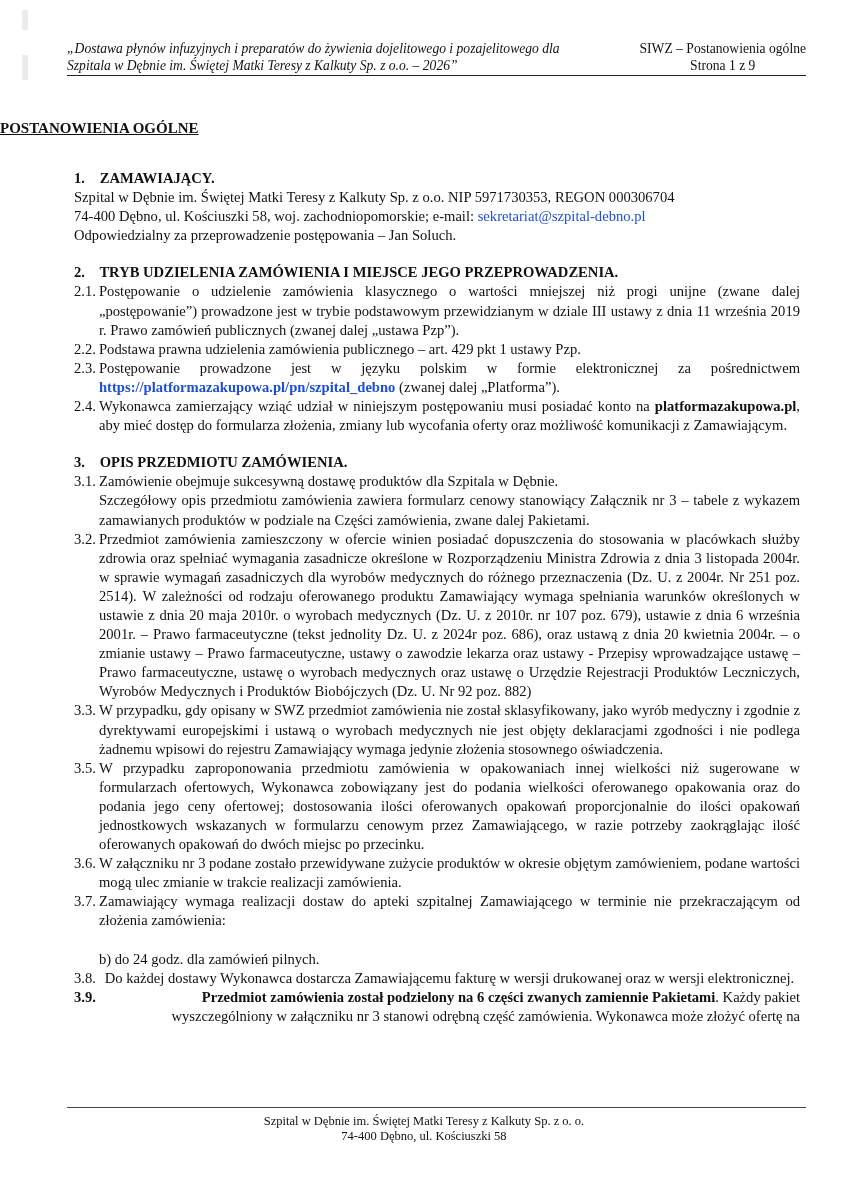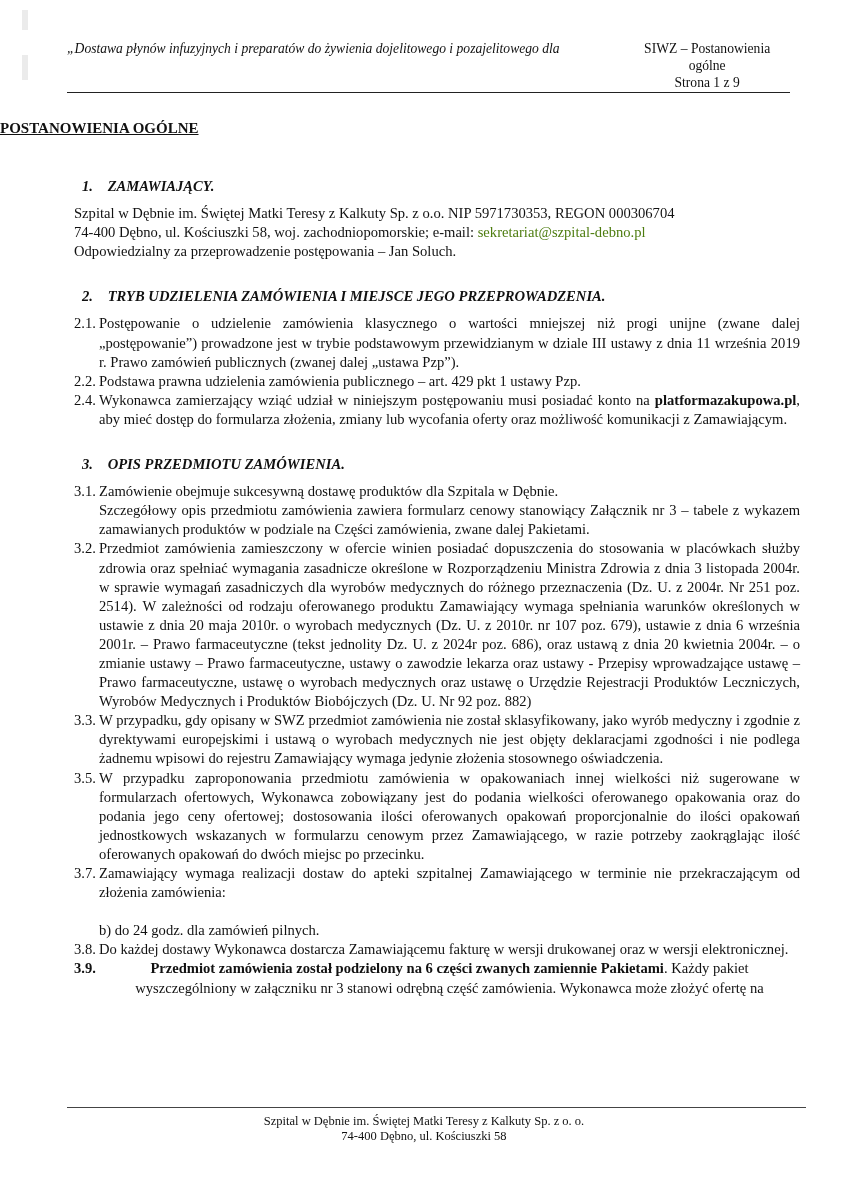--- a/index.html
+++ b/index.html
@@ -1,58 +1,59 @@
 <!DOCTYPE html>
 <html><head>
   <meta charset="utf-8">
   <style>
     html, body { margin: 0; padding: 0; background: #ffffff; }
     body {
       width: 848px; height: 1200px; position: relative; overflow: hidden;
       font-family: "Liberation Serif", serif; color: #111; font-size: 14.6px;
     }
     .header {
-      position: absolute; left: 67px; right: 58px; top: 40px;
+      position: absolute; left: 67px; right: 42px; top: 40px;
       border-bottom: 1.3px solid #222; padding-bottom: 1px;
       display: flex; justify-content: space-between; line-height: 17px; font-size: 13.6px;
     }
     .header .left { font-style: italic; width: 560px; }
     .header .right { text-align: center; }
     .scan-mark { position: absolute; left: 22px; width: 6px; background: #ddd; opacity: .6; }
     .title {
       position: absolute; top: 120px; left: 0; right: 0; text-align: left;
       font-weight: bold; text-decoration: underline; font-size: 15px;
     }
     .content { position: absolute; left: 74px; right: 48px; top: 169px; line-height: 19.1px; }
-    .sec-h { font-weight: bold; margin: 8px; font-style: italic; }
+    .sec-h { font-weight: bold; margin: 0; }
     .sec-h .num { display: inline-block; width: 22px; }
     .p { margin: 0; }
     .item { display: flex; text-align: justify; }
     .item .n { width: 25px; flex: none; }
     .item .t { flex: 1; text-align: justify; }
     .gap { height: 18px; }
-    a.link { color: #4d7c0f; }
+    a.link { color: #1d4ed8; }
     .bold { font-weight: bold; }
     .footer-line {
       position: absolute; left: 67px; right: 42px; top: 1107px; border-top: 1.5px solid #444;
     }
     .footer {
       position: absolute; top: 1114px; left: 0; right: 0; text-align: center;
       font-size: 12.5px; line-height: 15px;
     }
   </style>
 </head>
 <body>
 
 <div class="scan-mark" style="top:10px;height:20px;"></div>
 <div class="scan-mark" style="top:55px;height:25px;"></div>
 
 <div class="header">
   <div class="left">
     <div>„Dostawa płynów infuzyjnych i preparatów do żywienia dojelitowego i pozajelitowego dla</div>
+    <div>Szpitala w Dębnie im. Świętej Matki Teresy z Kalkuty Sp. z o.o. – 2026”</div>
   </div>
   <div class="right">
     <div>SIWZ – Postanowienia ogólne</div>
     <div>Strona 1 z 9</div>
   </div>
 </div>
 
 <div class="title">POSTANOWIENIA OGÓLNE</div>
 
 <div class="content">
@@ -66,20 +67,24 @@
   <p class="sec-h"><span class="num">2.</span> <span>TRYB UDZIELENIA ZAMÓWIENIA I MIEJSCE JEGO PRZEPROWADZENIA.</span></p>
   <div class="item">
       <span class="n">2.1.</span>
       <span class="t">Postępowanie o udzielenie zamówienia klasycznego o wartości mniejszej niż progi unijne (zwane dalej „postępowanie”) prowadzone jest w trybie podstawowym przewidzianym w dziale III ustawy z dnia 11 września 2019 r. Prawo zamówień publicznych (zwanej dalej „ustawa Pzp”).</span>
     </div>
   <div class="item">
       <span class="n">2.2.</span>
       <span class="t">Podstawa prawna udzielenia zamówienia publicznego – art. 429 pkt 1 ustawy Pzp.</span>
     </div>
   <div class="item">
+      <span class="n">2.3.</span>
+      <span class="t"><span>Postępowanie prowadzone jest w języku polskim w formie elektronicznej za pośrednictwem </span><a class="link bold">https://platformazakupowa.pl/pn/szpital_debno</a><span> (zwanej dalej „Platforma”).</span></span>
+    </div>
+  <div class="item">
       <span class="n">2.4.</span>
       <span class="t"><span>Wykonawca zamierzający wziąć udział w niniejszym postępowaniu musi posiadać konto na </span><span class="bold">platformazakupowa.pl</span><span>, aby mieć dostęp do formularza złożenia, zmiany lub wycofania oferty oraz możliwość komunikacji z Zamawiającym.</span></span>
     </div>
   <div class="gap"></div>
 
   <p class="sec-h"><span class="num">3.</span> <span>OPIS PRZEDMIOTU ZAMÓWIENIA.</span></p>
   <div class="item">
       <span class="n">3.1.</span>
       <span class="t"><span>Zamówienie obejmuje sukcesywną dostawę produktów dla Szpitala w Dębnie.</span><br><span>Szczegółowy opis przedmiotu zamówienia zawiera formularz cenowy stanowiący Załącznik nr 3 – tabele z wykazem zamawianych produktów w podziale na Części zamówienia, zwane dalej Pakietami.</span></span>
     </div>
@@ -89,30 +94,34 @@
     </div>
   <div class="item">
       <span class="n">3.3.</span>
       <span class="t">W przypadku, gdy opisany w SWZ przedmiot zamówienia nie został sklasyfikowany, jako wyrób medyczny i zgodnie z dyrektywami europejskimi i ustawą o wyrobach medycznych nie jest objęty deklaracjami zgodności i nie podlega żadnemu wpisowi do rejestru Zamawiający wymaga jedynie złożenia stosownego oświadczenia.</span>
     </div>
   <div class="item">
       <span class="n">3.5.</span>
       <span class="t">W przypadku zaproponowania przedmiotu zamówienia w opakowaniach innej wielkości niż sugerowane w formularzach ofertowych, Wykonawca zobowiązany jest do podania wielkości oferowanego opakowania oraz do podania jego ceny ofertowej; dostosowania ilości oferowanych opakowań proporcjonalnie do ilości opakowań jednostkowych wskazanych w formularzu cenowym przez Zamawiającego, w razie potrzeby zaokrąglając ilość oferowanych opakowań do dwóch miejsc po przecinku.</span>
     </div>
   <div class="item">
+      <span class="n">3.6.</span>
+      <span class="t">W załączniku nr 3 podane zostało przewidywane zużycie produktów w okresie objętym zamówieniem, podane wartości mogą ulec zmianie w trakcie realizacji zamówienia.</span>
+    </div>
+  <div class="item">
       <span class="n">3.7.</span>
       <span class="t"><span>Zamawiający wymaga realizacji dostaw do apteki szpitalnej Zamawiającego w terminie nie przekraczającym od złożenia zamówienia:</span><br><br><span>b)  do 24 godz. dla zamówień pilnych.</span></span>
     </div>
   <div class="item">
       <span class="n">3.8.</span>
-      <span class="t" style="text-align:left">Do każdej dostawy Wykonawca dostarcza Zamawiającemu fakturę w wersji drukowanej oraz w wersji elektronicznej.</span>
+      <span class="t" style="text-align:center">Do każdej dostawy Wykonawca dostarcza Zamawiającemu fakturę w wersji drukowanej oraz w wersji elektronicznej.</span>
     </div>
   <div class="item">
       <span class="n bold">3.9.</span>
-      <span class="t" style="text-align:center"><span class="bold">Przedmiot zamówienia został podzielony na 6 części zwanych zamiennie Pakietami</span><span>. Każdy pakiet wyszczególniony w załączniku nr 3 stanowi odrębną część zamówienia. Wykonawca może złożyć ofertę na</span></span>
+      <span class="t" style="text-align:right"><span class="bold">Przedmiot zamówienia został podzielony na 6 części zwanych zamiennie Pakietami</span><span>. Każdy pakiet wyszczególniony w załączniku nr 3 stanowi odrębną część zamówienia. Wykonawca może złożyć ofertę na</span></span>
     </div>
 </div>
 
 <div class="footer-line"></div>
 <div class="footer">
   <div>Szpital w Dębnie im. Świętej Matki Teresy z Kalkuty Sp. z o. o.</div>
   <div>74-400 Dębno, ul. Kościuszki 58</div>
 </div>
 
 </body></html>

